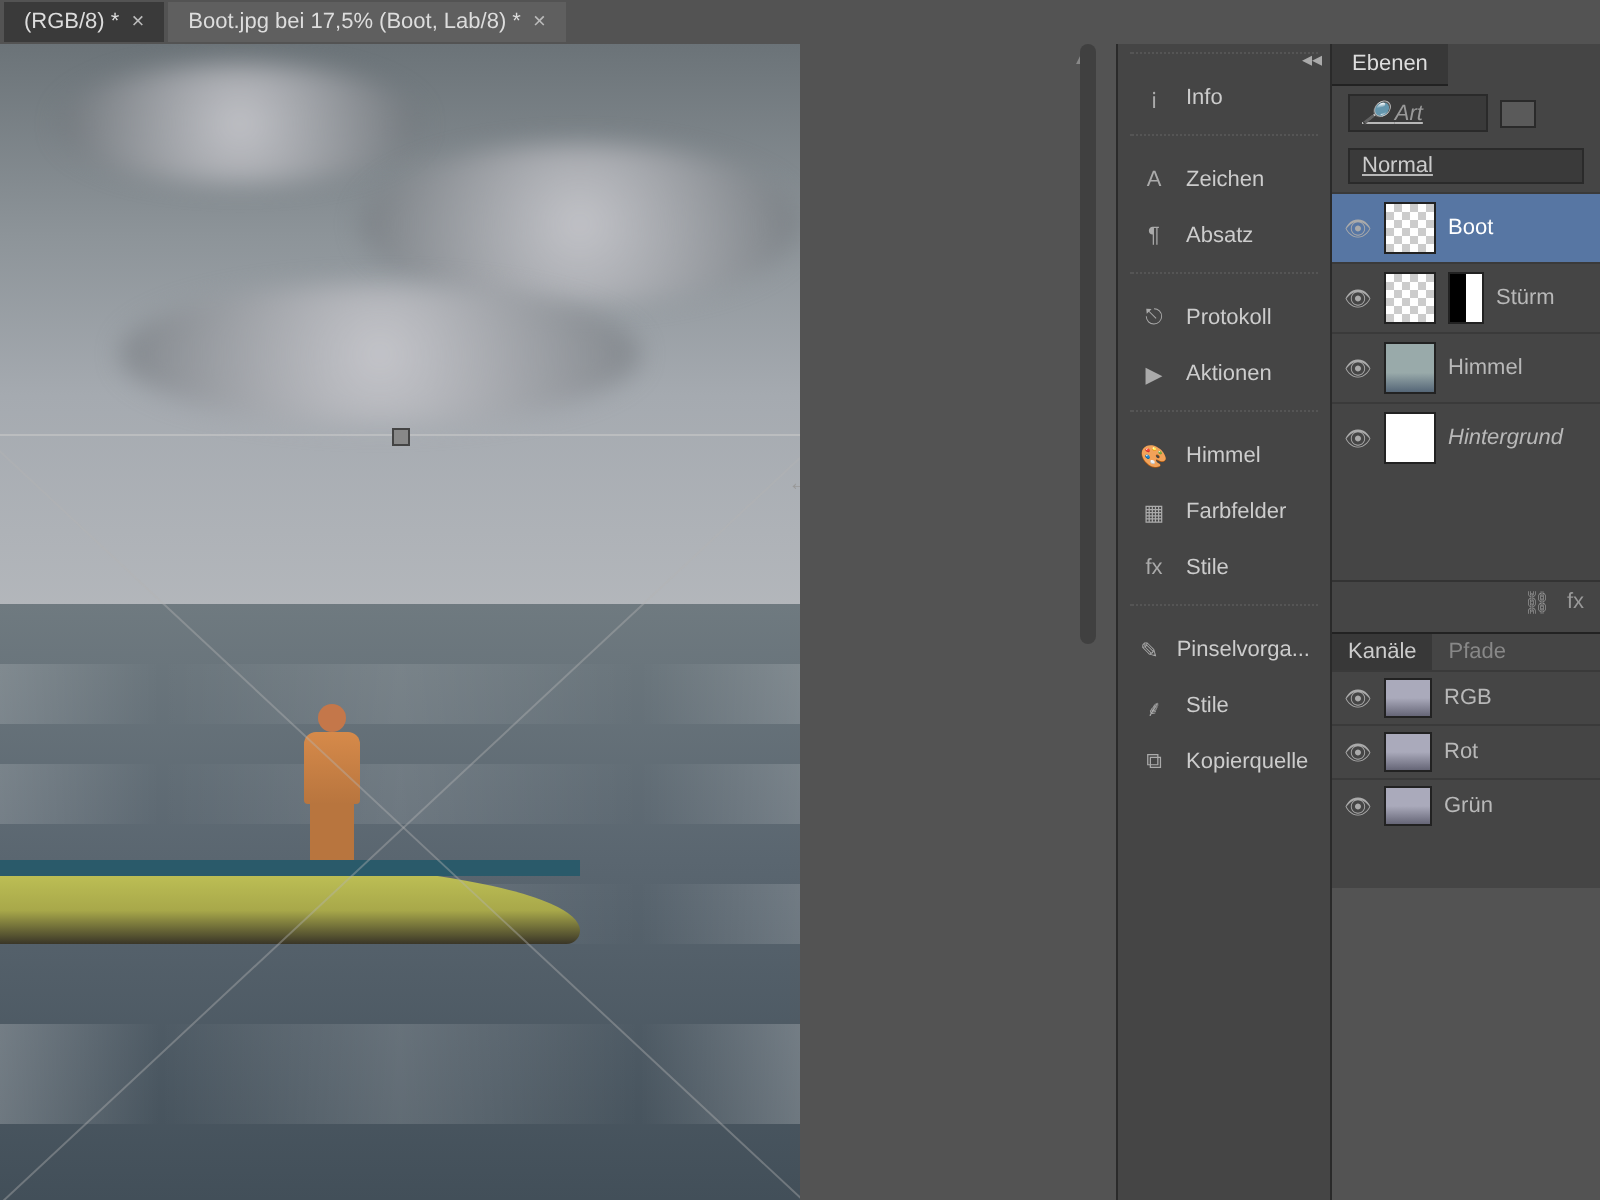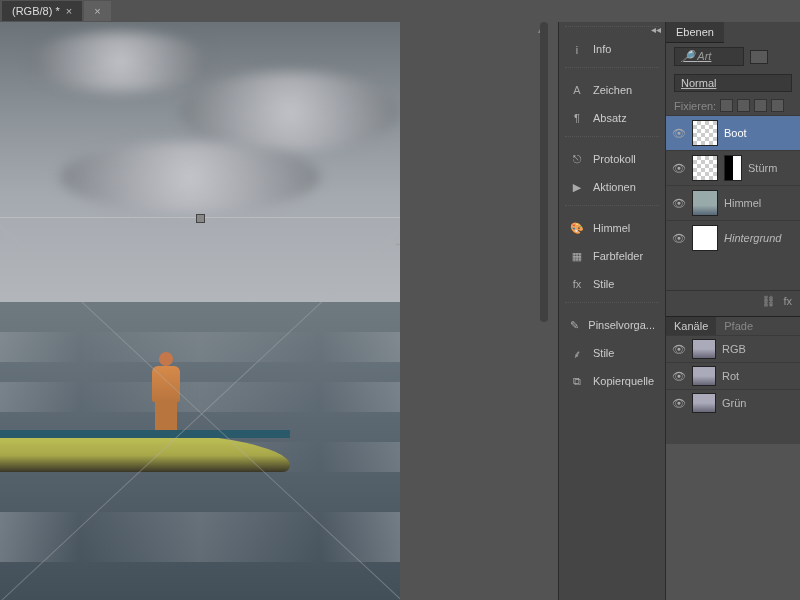--- a/index.html
+++ b/index.html
@@ -66,20 +66,21 @@
 </style>
 </head>
 <body>
 
 <div class="tabs-bar">
   <div class="tab">
     <span>(RGB/8) *</span>
     <span class="tab-close">×</span>
   </div>
   <div class="tab active">
+    <span>Boot.jpg bei 17,5% (Boot, Lab/8) *</span>
     <span class="tab-close">×</span>
   </div>
 </div>
 
 <div class="canvas-area">
   <div class="sky">
     <div class="cloud" style="top:10px;left:30px;width:180px;height:60px"></div>
     <div class="cloud" style="top:50px;left:180px;width:220px;height:80px"></div>
     <div class="cloud" style="top:120px;left:60px;width:260px;height:70px"></div>
   </div>
@@ -167,27 +168,20 @@
 
 <div class="right-panel">
   <div class="rp-tab">Ebenen</div>
   <div class="rp-row">
     <div class="art-select">🔎 <span>Art</span></div>
     <div class="mini-icon"></div>
   </div>
   <div class="rp-row">
     <div class="blend-select">Normal</div>
   </div>
-  <div class="lock-row">
-    <span>Fixieren:</span>
-    <span class="lock-icon"></span>
-    <span class="lock-icon"></span>
-    <span class="lock-icon"></span>
-    <span class="lock-icon"></span>
-  </div>
 
   <div class="layer-row selected">
     <span class="eye">👁</span>
     <span class="thumb thumb-checker"></span>
     <span class="layer-name">Boot</span>
   </div>
   <div class="layer-row">
     <span class="eye">👁</span>
     <span class="thumb thumb-checker"></span>
     <span class="thumb-mask"></span>

